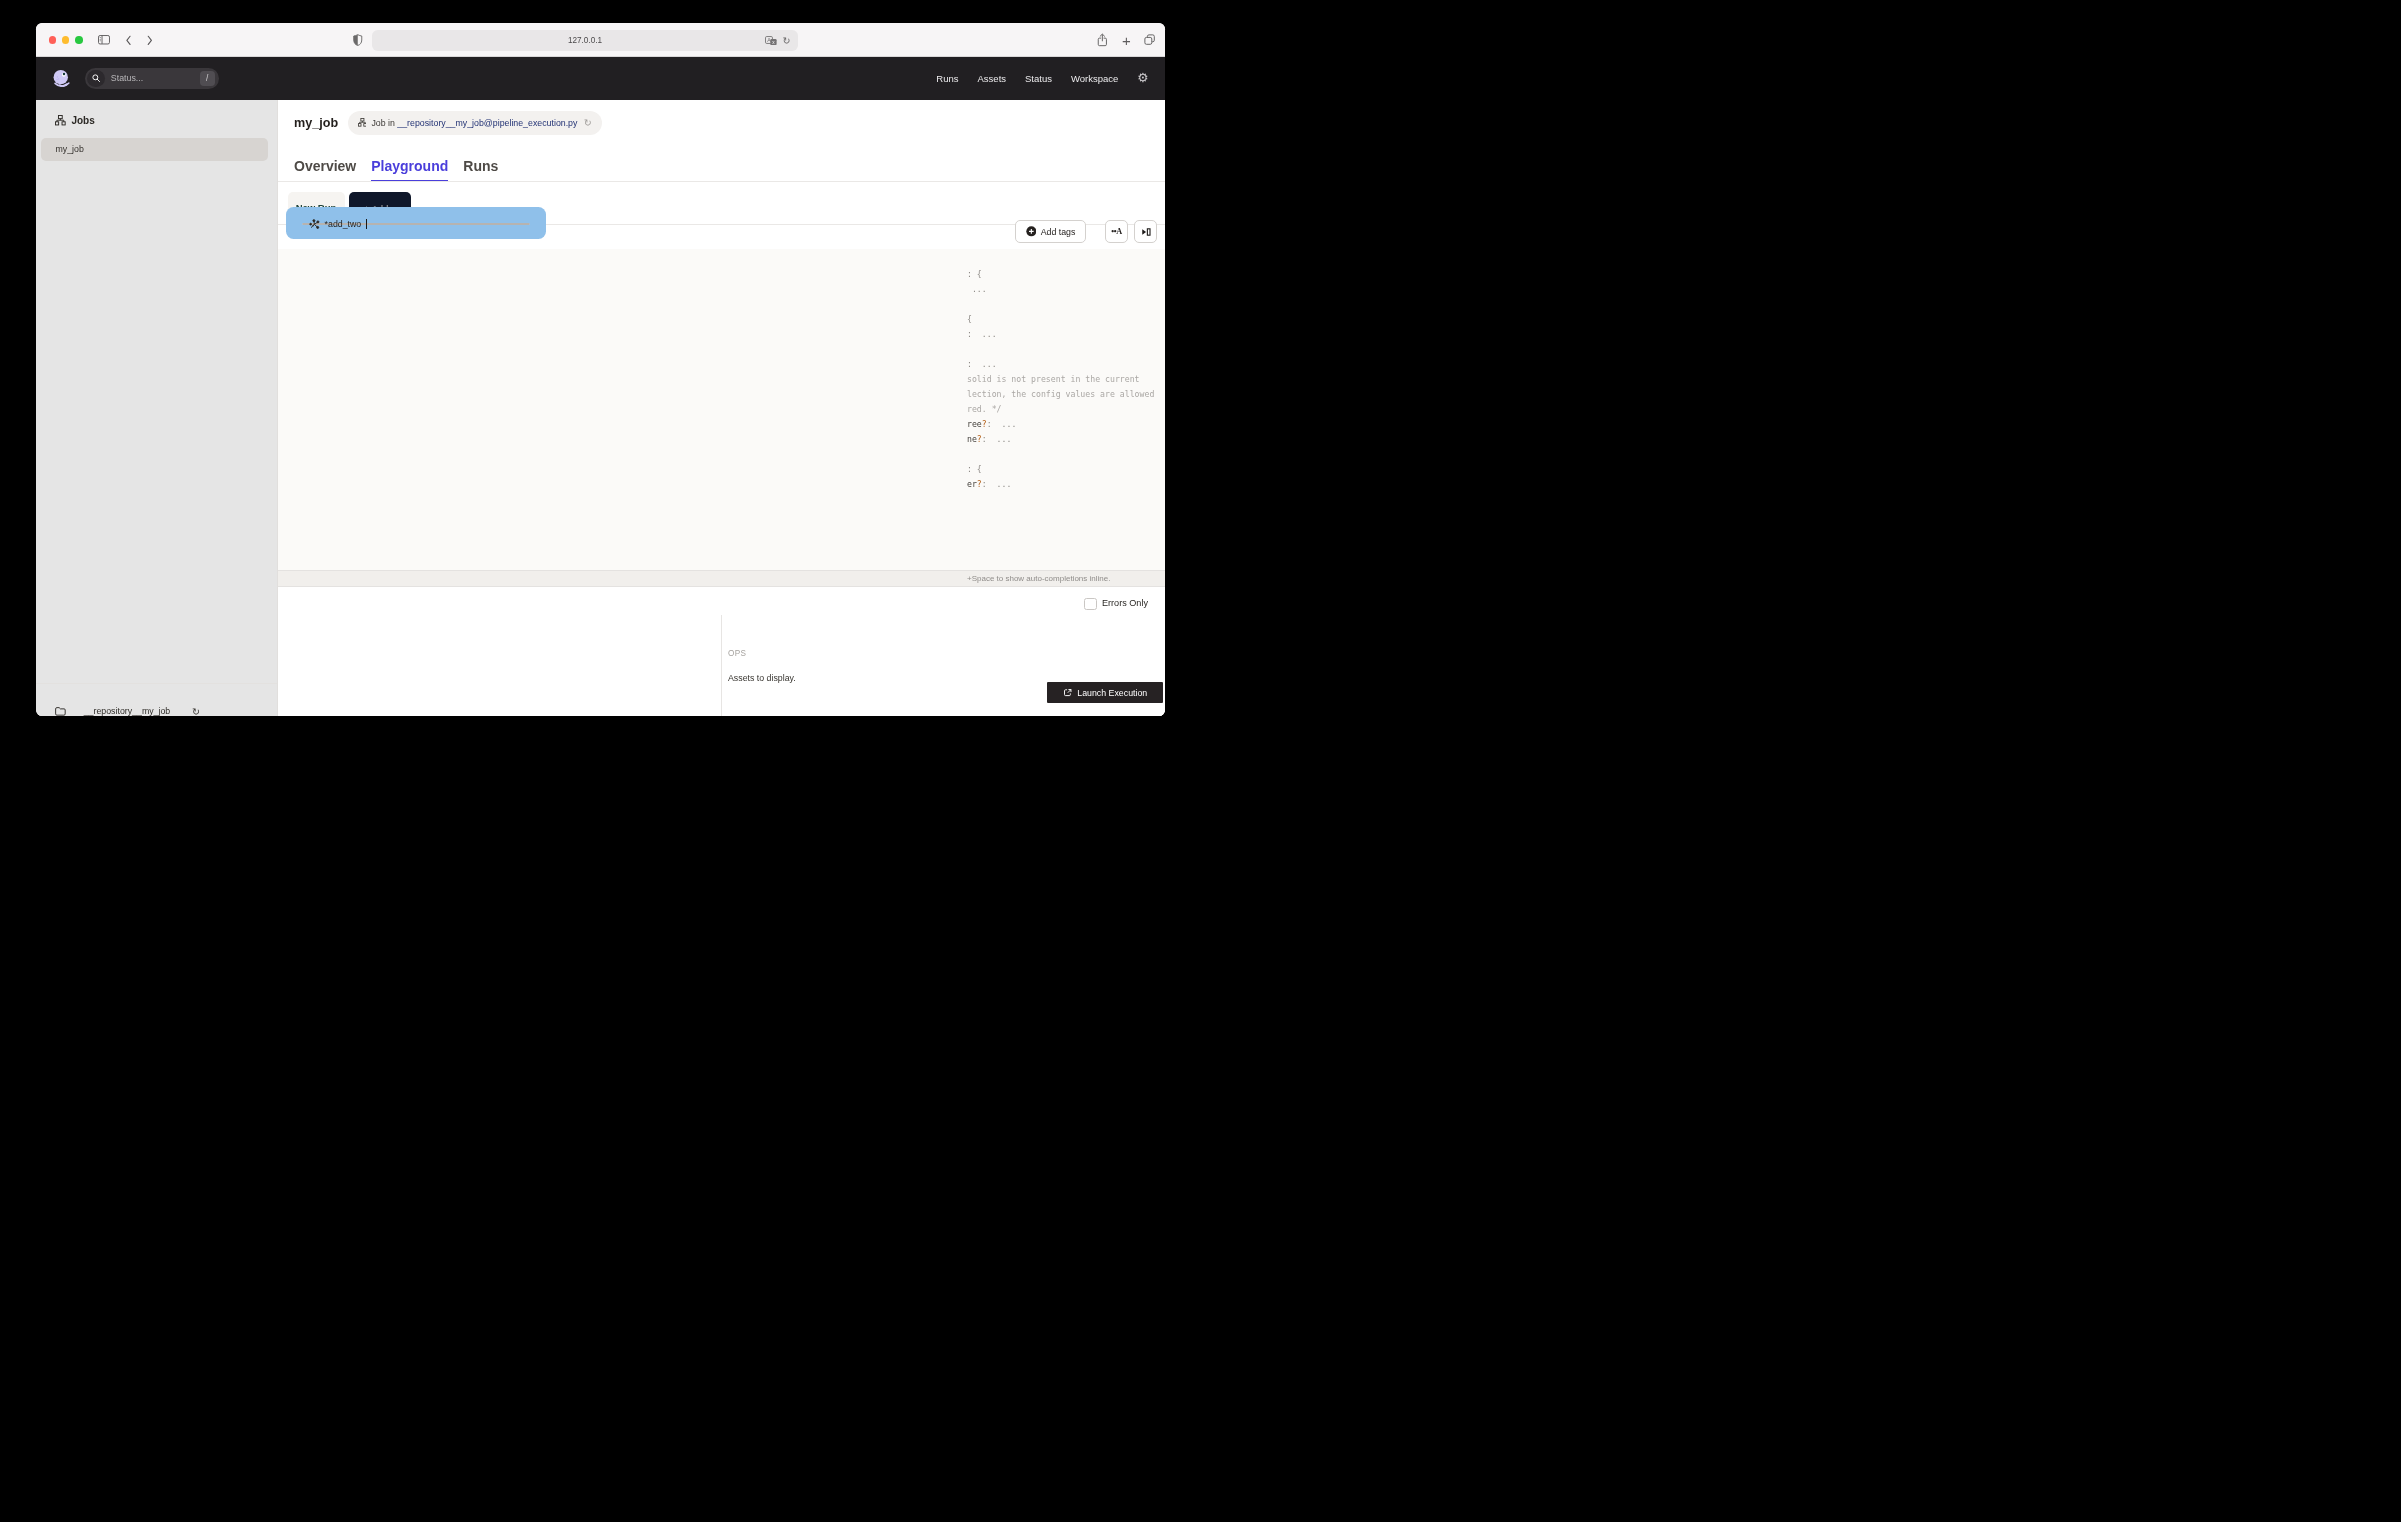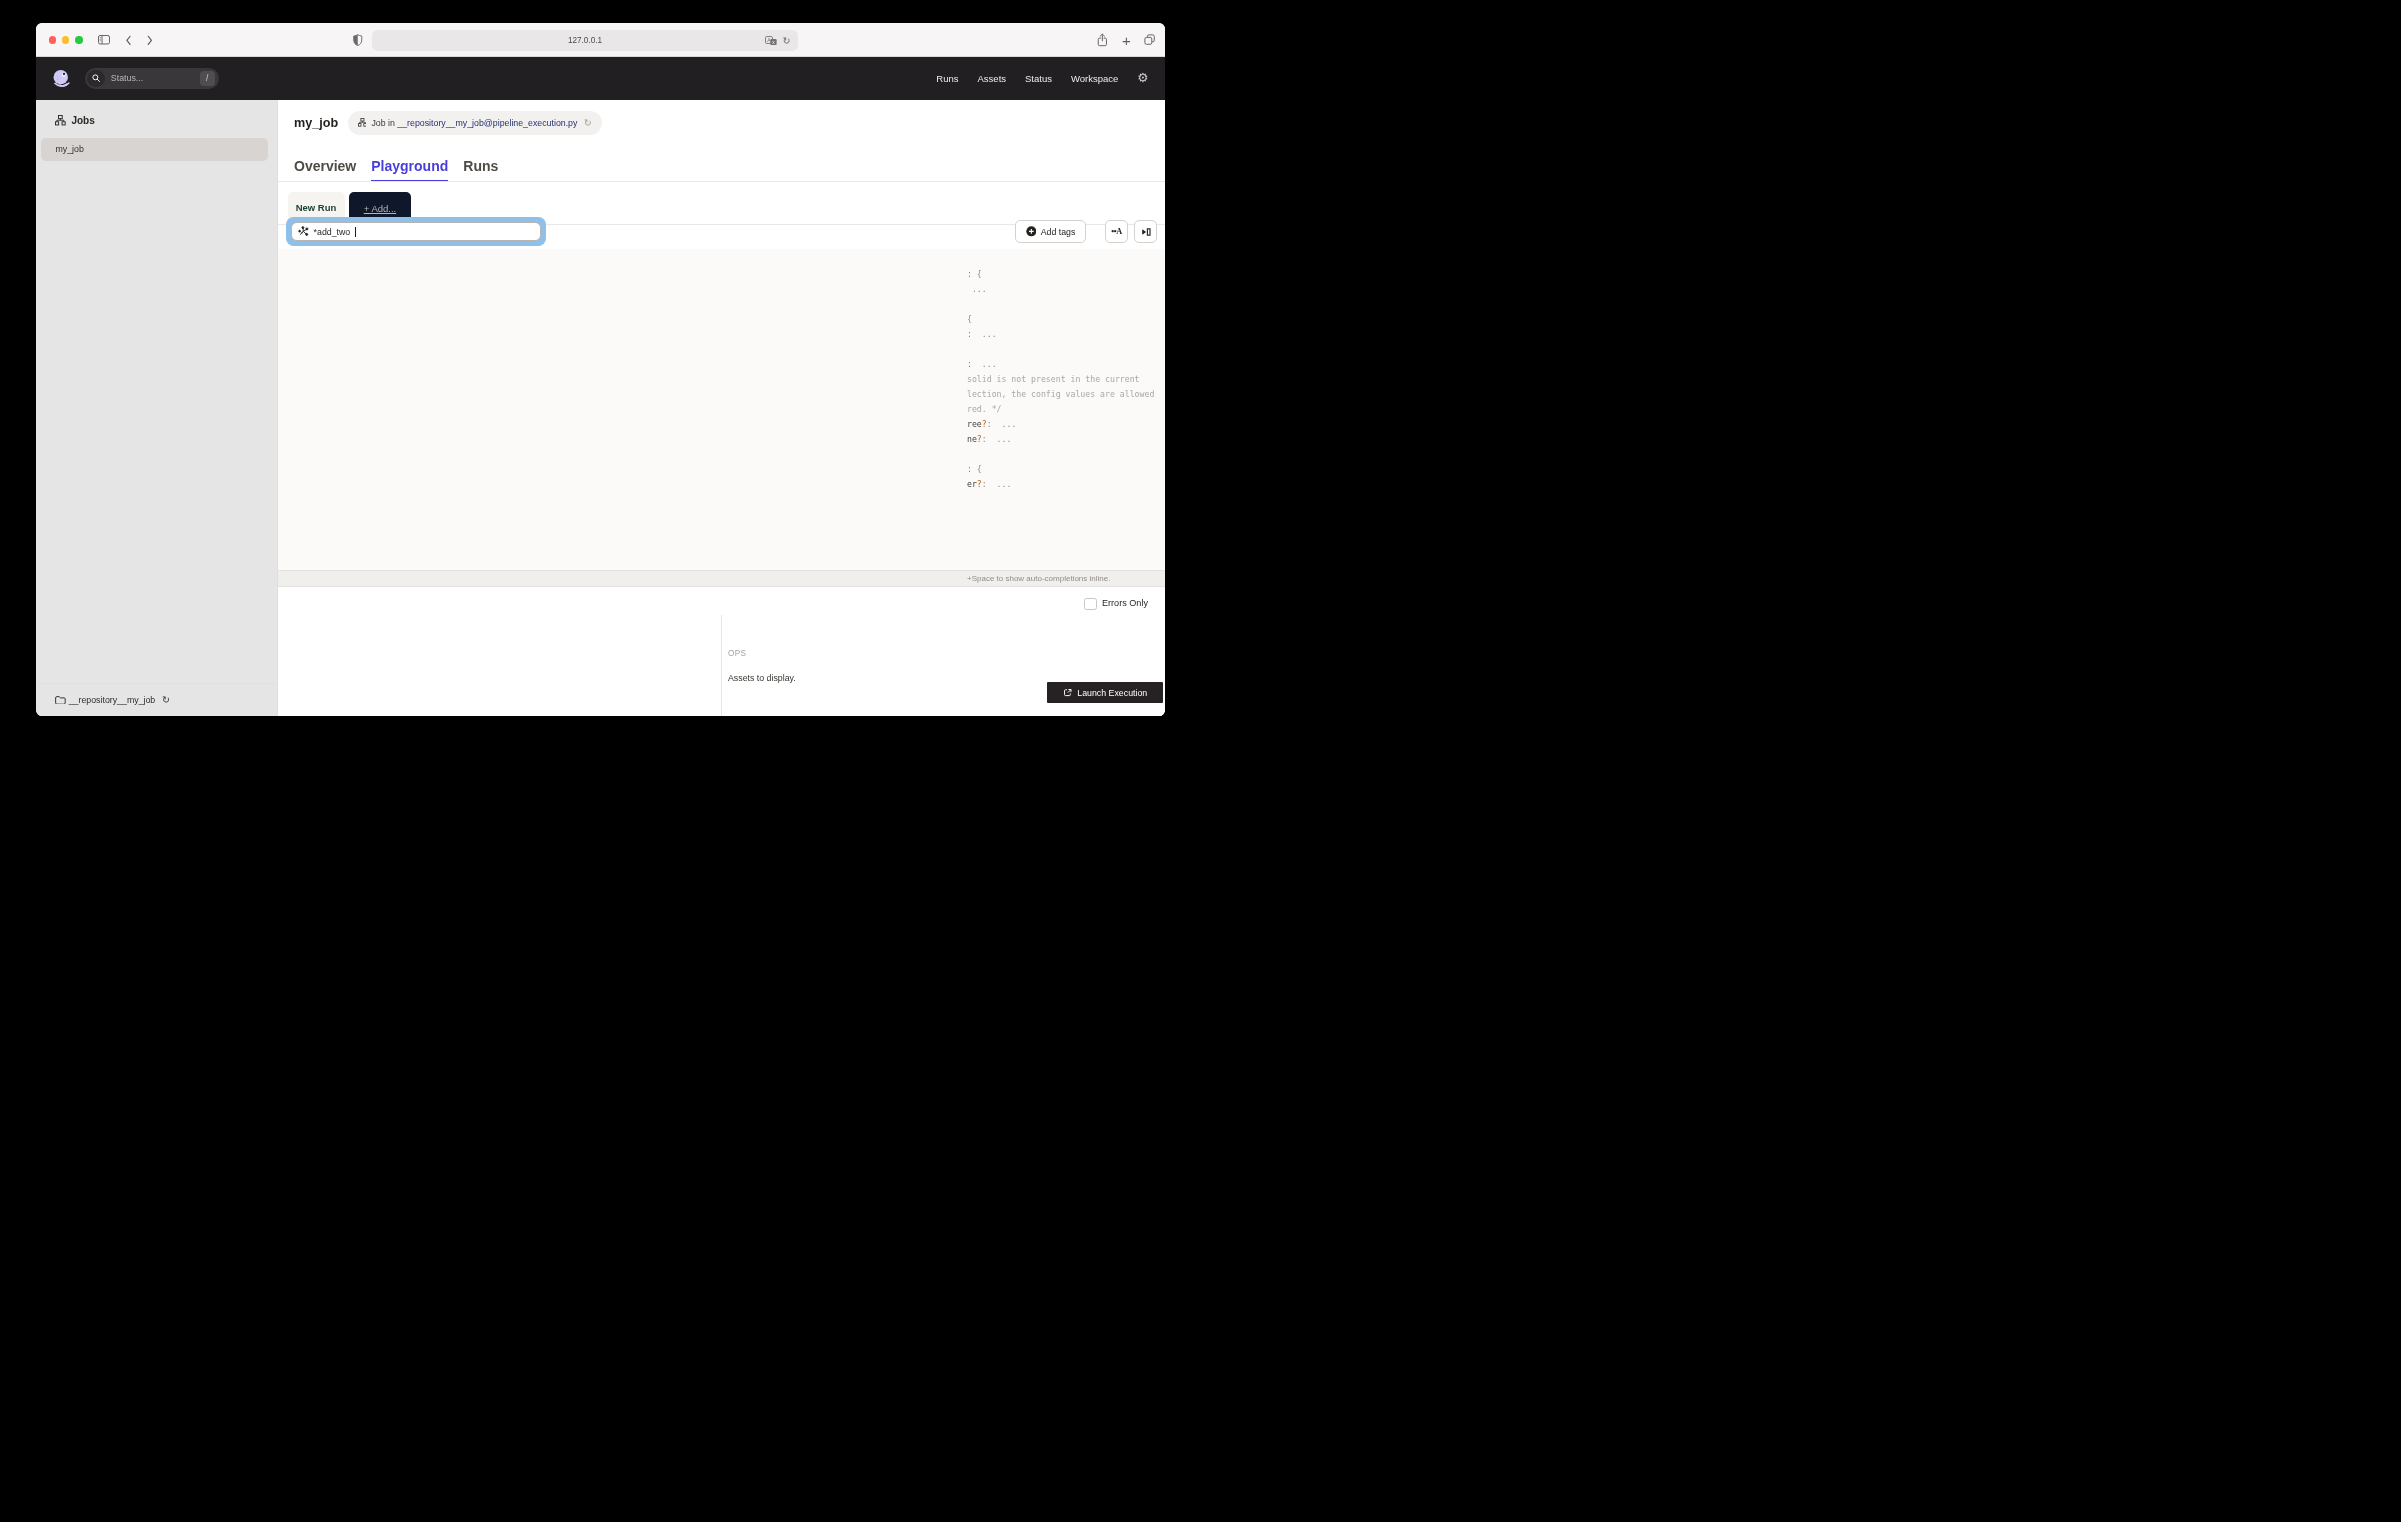--- a/index.html
+++ b/index.html
@@ -31,21 +31,21 @@
   .nav span { cursor:default; }
   .gear { margin-left:19px; font-size:12.6px; color:#cbc9cc; line-height:1; }
 
   
   .appbody { display:flex; height:616px; }
   .sidebar { width:242px; flex-shrink:0; background:#e5e5e5; border-right:0.6px solid #e1dfdd; position:relative; }
   .jobs-hd { padding:15px 0 0 19px; display:flex; align-items:center; gap:5.7px; font-size:10px; font-weight:600; color:#2b2824; }
   .job-item { position:absolute; left:5px; top:38px; width:227px; height:23px; border-radius:5px;
               background:#d7d4d1; font-size:8.8px; color:#33302c; line-height:23px; padding-left:14.5px; }
   .sb-footer { position:absolute; left:0; right:0; bottom:0; height:33px; border-top:0.6px solid #e3e1df;
-               display:flex; align-items:center; padding-left:19px; gap:3px; font-size:8.8px; color:#2e2b27; }
+               display:flex; align-items:flex-end; padding-left:19px; gap:18px; font-size:8.8px; color:#2e2b27; }
   .sb-footer .reload-glyph { color:#3a3733; margin-left:3.8px; }
 
   .main { flex:1; position:relative; background:#fff; overflow:hidden; }
 
   
   .title-row { position:absolute; left:16px; top:10.7px; display:flex; align-items:center; gap:9.5px; z-index:2; }
   .job-title { font-size:12.6px; font-weight:700; color:#231f1c; }
   .badge { height:24px; border-radius:12px; background:#f3f1ef; display:flex; align-items:center; gap:5px;
            padding:0 10px; font-size:8.8px; }
   .badge .pfx { color:#3b3834; }
@@ -58,22 +58,22 @@
   .tab { height:29px; display:flex; align-items:center; font-size:14px; font-weight:700; color:#4e4a46; border-bottom:1.9px solid transparent; }
   .tab.active { color:#4a3edb; border-bottom-color:#4a3edb; }
 
   
   .runtabs { position:absolute; left:0; right:0; top:82px; height:43px; border-bottom:0.6px solid #eae8e6; }
   .runtab { position:absolute; bottom:0; height:32px; border-radius:5px 5px 0 0; display:flex; align-items:center; justify-content:center; font-size:9.5px; }
   .runtab.active { left:9.5px; width:57px; background:#f6f4f1; border-bottom:1.9px solid #1d4136; font-weight:600; color:#1d4136; }
   .runtab.add { left:71px; width:62px; background:#0f172a; color:#b8b5b2;text-decoration:underline; }
 
   
-  .op-input { position:absolute; left:7.6px; top:117px; width:260px; height:29px; border-radius:7.6px;
-              background:#8fc0ea; padding:5px; z-index:6; }
+  .op-input { position:absolute; left:7.6px; top:107px; width:260px; height:29px; border-radius:7.6px;
+              background:#8fc0ea; padding:16px; z-index:6; }
   .op-inner { width:100%; height:100%; background:#fff; border:0.6px solid #b6b3b0; border-radius:5.7px;
               display:flex; align-items:center; padding:0 6.3px; gap:5px; font-size:8.8px; color:#231f1c; }
   .caret { width:0.9px; height:10px; background:#1a1817; }
   .btn { position:absolute; top:120px; height:23px; border:0.6px solid #d4d1ce; background:#fff; border-radius:5px;
          display:flex; align-items:center; justify-content:center; font-size:8.8px; color:#262220; }
   .btn-addtags { left:737px; width:71px; gap:4.4px; font-weight:500; }
   .btn-auto { left:827px; width:23px; font-family:"Liberation Serif",serif; font-weight:700; font-size:8.2px; letter-spacing:-0.3px; }
   .btn-apply { left:856px; width:23px; }
 
   

